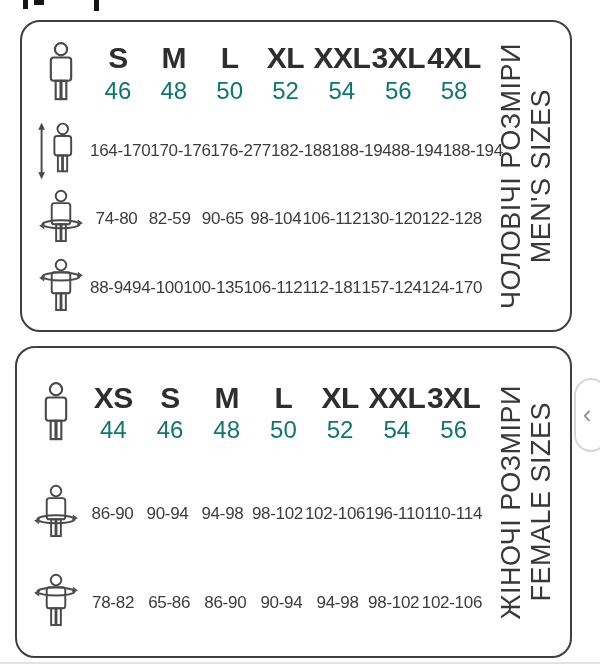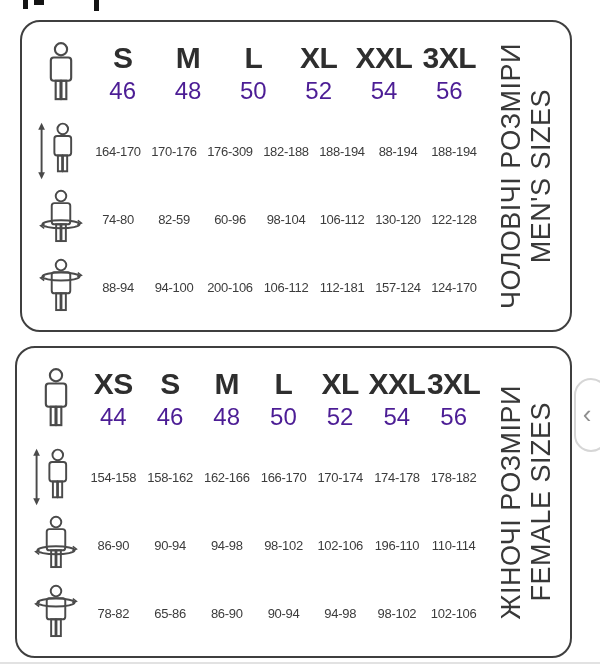--- a/index.html
+++ b/index.html
@@ -20,23 +20,23 @@
   .card-mens{left:20px;top:20px;width:552px;height:312px;}
   .card-female{left:15px;top:346px;width:557px;height:312px;}
   .card-inner{
     position:absolute;left:0;top:0;right:0;bottom:0;
     display:flex;flex-direction:column;padding:6px 88px 8px 10px;box-sizing:border-box;
   }
   .trow{display:flex;align-items:center;flex:1;}
   .trow.header{flex:1.3;}
   .icon-cell{width:58px;display:flex;align-items:center;justify-content:center;flex:0 0 58px;}
   .hcell{flex:1;text-align:center;}
-  .vcell{flex:1;text-align:center;font-size:13px;letter-spacing:-0.3px;color:#3c3c3c;white-space:nowrap;}
+  .vcell{flex:1;text-align:center;font-size:17px;letter-spacing:-0.3px;color:#3c3c3c;white-space:nowrap;}
   .size-label{font-size:30px;font-weight:700;color:#2e2e2e;letter-spacing:-0.5px;line-height:1.05;}
-  .size-num{font-size:24px;color:#4c1d95;margin-top:5px;line-height:1;}
+  .size-num{font-size:24px;color:#0f766e;margin-top:5px;line-height:1;}
 
   .vtitle{
     position:absolute;top:0;bottom:0;right:2px;width:84px;
     display:flex;flex-direction:row;align-items:center;justify-content:center;gap:3px;
   }
   .vtitle span{
     writing-mode:vertical-rl;transform:rotate(180deg);white-space:nowrap;
     font-size:27px;color:#383838;letter-spacing:0.5px;line-height:1;
   }
 
@@ -124,61 +124,65 @@
             <div class="size-num">52</div>
           </div>
         <div class="hcell">
             <div class="size-label">XXL</div>
             <div class="size-num">54</div>
           </div>
         <div class="hcell">
             <div class="size-label">3XL</div>
             <div class="size-num">56</div>
           </div>
+        <div class="hcell">
+            <div class="size-label">4XL</div>
+            <div class="size-num">58</div>
+          </div>
       </div>
 
       <div class="trow">
         <div class="icon-cell">
           <svg class="icon icon-row" viewBox="0 0 56 68">
               <use href="#sym-height"></use>
             </svg>
         </div>
         <div class="vcell">164-170</div>
         <div class="vcell">170-176</div>
-        <div class="vcell">176-309</div>
+        <div class="vcell">176-277</div>
         <div class="vcell">182-188</div>
         <div class="vcell">188-194</div>
         <div class="vcell">88-194</div>
         <div class="vcell">188-194</div>
       </div>
 
       <div class="trow">
         <div class="icon-cell">
           <svg class="icon icon-row" viewBox="0 0 56 68">
               <use href="#sym-waist"></use>
             </svg>
         </div>
         <div class="vcell">74-80</div>
         <div class="vcell">82-59</div>
-        <div class="vcell">60-96</div>
+        <div class="vcell">90-65</div>
         <div class="vcell">98-104</div>
         <div class="vcell">106-112</div>
         <div class="vcell">130-120</div>
         <div class="vcell">122-128</div>
       </div>
 
       <div class="trow">
         <div class="icon-cell">
           <svg class="icon icon-row" viewBox="0 0 56 68">
               <use href="#sym-chest"></use>
             </svg>
         </div>
         <div class="vcell">88-94</div>
         <div class="vcell">94-100</div>
-        <div class="vcell">200-106</div>
+        <div class="vcell">100-135</div>
         <div class="vcell">106-112</div>
         <div class="vcell">112-181</div>
         <div class="vcell">157-124</div>
         <div class="vcell">124-170</div>
       </div>
     </div>
 
     <div class="vtitle">
       <span>ЧОЛОВІЧІ РОЗМІРИ</span>
       <span>MEN'S SIZES</span>
@@ -216,34 +220,20 @@
         <div class="hcell">
             <div class="size-label">XXL</div>
             <div class="size-num">54</div>
           </div>
         <div class="hcell">
             <div class="size-label">3XL</div>
             <div class="size-num">56</div>
           </div>
       </div>
 
-      <div class="trow">
-        <div class="icon-cell">
-          <svg class="icon icon-row" viewBox="0 0 56 68">
-              <use href="#sym-height"></use>
-            </svg>
-        </div>
-        <div class="vcell">154-158</div>
-        <div class="vcell">158-162</div>
-        <div class="vcell">162-166</div>
-        <div class="vcell">166-170</div>
-        <div class="vcell">170-174</div>
-        <div class="vcell">174-178</div>
-        <div class="vcell">178-182</div>
-      </div>
 
       <div class="trow">
         <div class="icon-cell">
           <svg class="icon icon-row" viewBox="0 0 56 68">
               <use href="#sym-waist"></use>
             </svg>
         </div>
         <div class="vcell">86-90</div>
         <div class="vcell">90-94</div>
         <div class="vcell">94-98</div>

